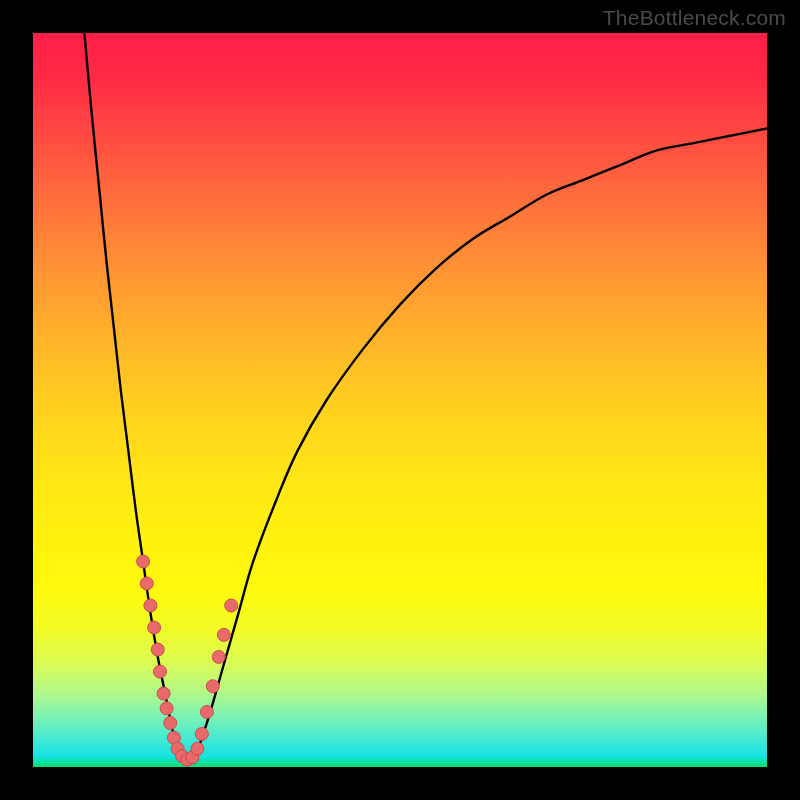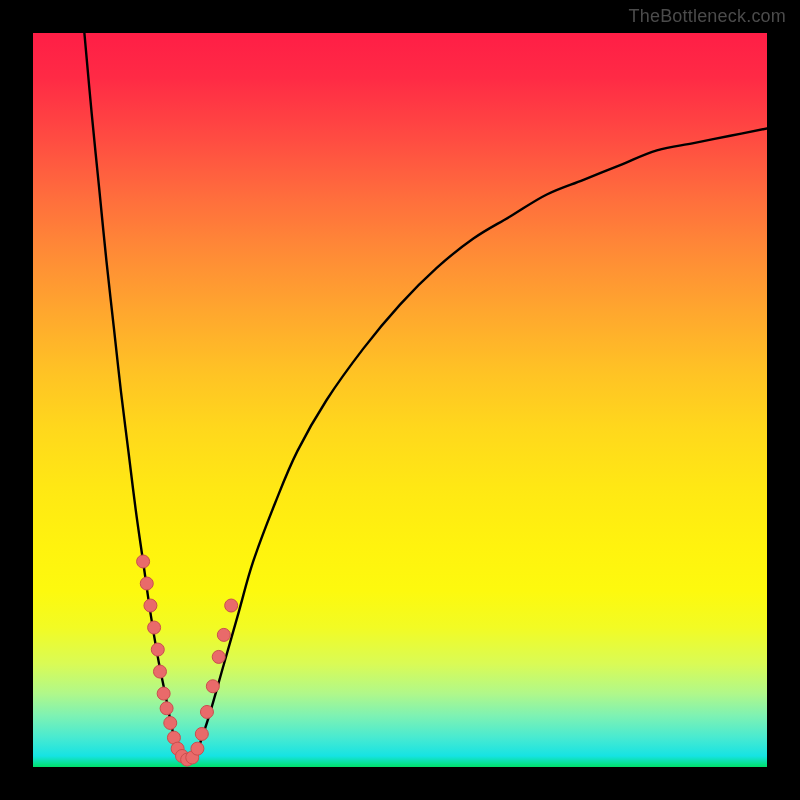--- a/index.html
+++ b/index.html
@@ -60,21 +60,21 @@
     left: 0;
     top: 0;
     width: 734px;
     height: 734px;
   }
   .watermark {
     position: absolute;
     top: 6px;
     right: 14px;
     color: #4b4b4b;
-    font-size: 18px;
+    font-size: 21px;
     font-weight: 500;
     letter-spacing: 0.2px;
     user-select: none;
   }
 </style>
 </head>
 <body>
 
 <div class="frame">
   <div class="plot-area">

